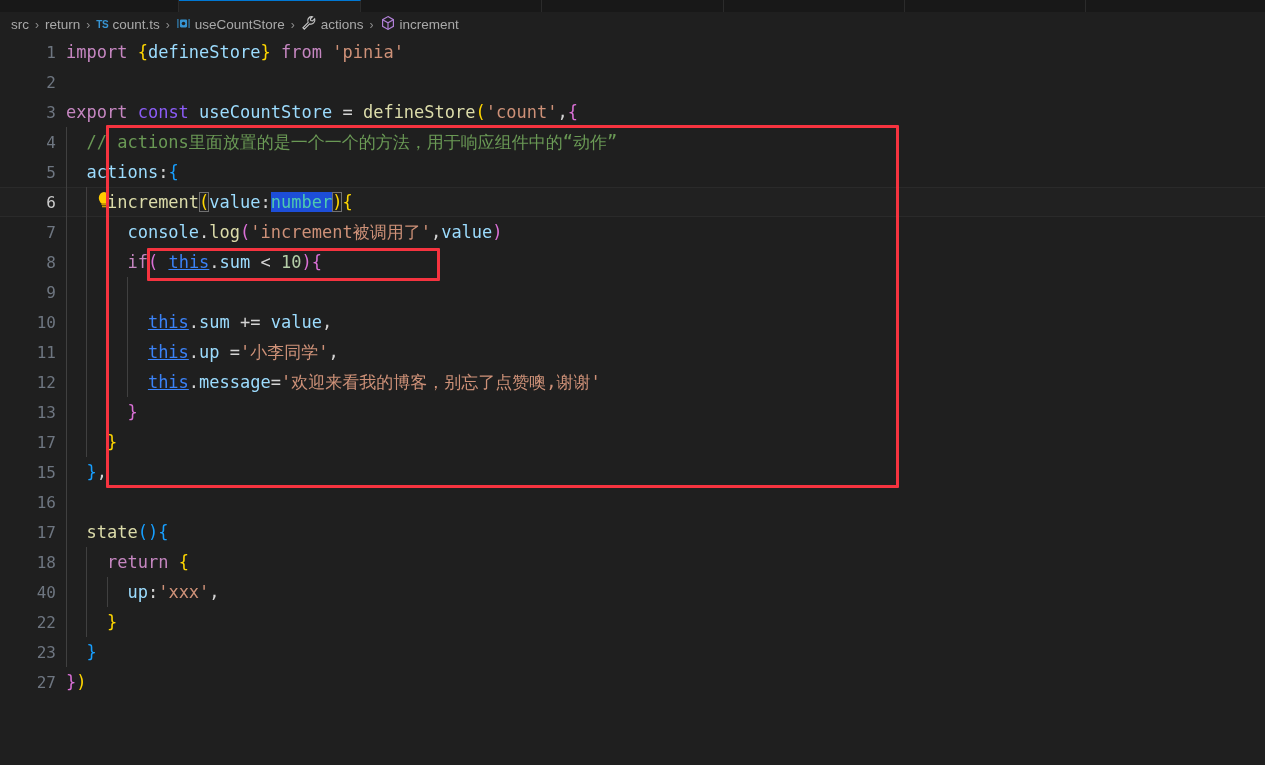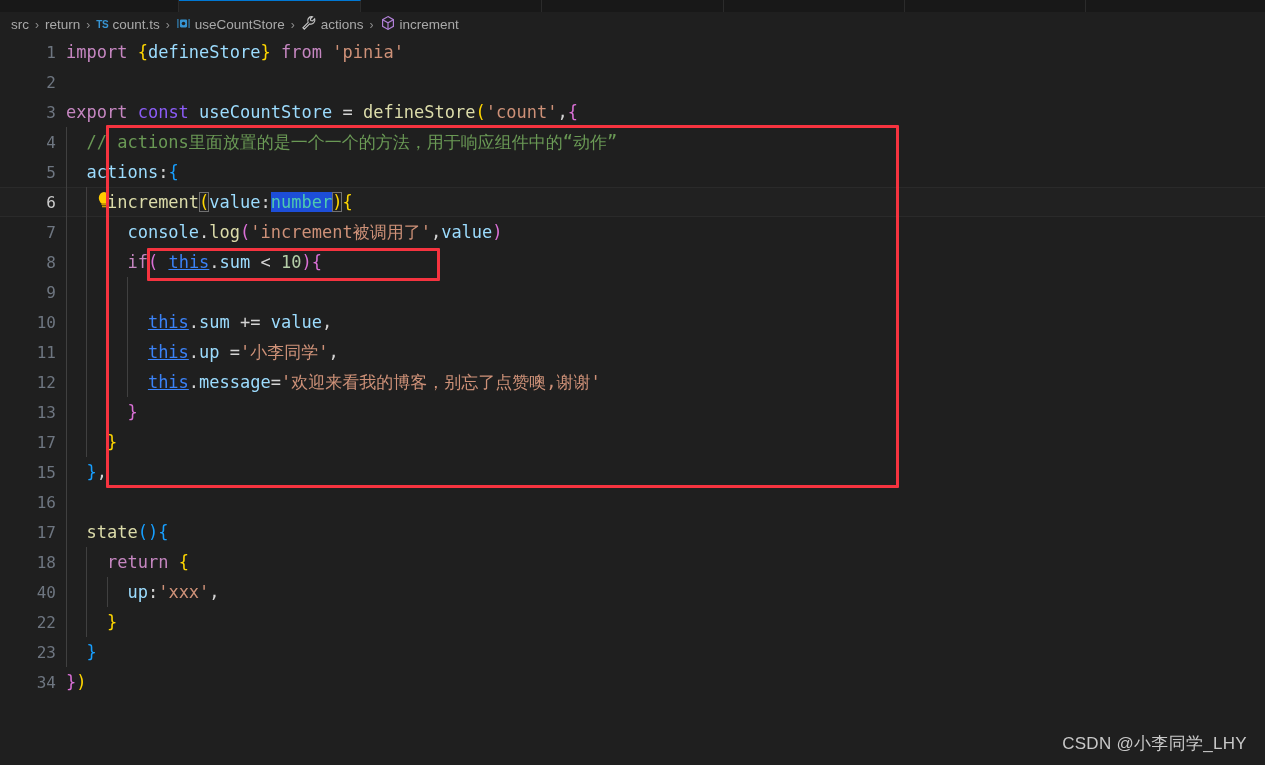--- a/index.html
+++ b/index.html
@@ -232,30 +232,29 @@
       <div class="linerow"><div class="gutter">12</div><div class="codecell"><div class="iguide" style="left: 0px;"></div><div class="iguide" style="left: 20.4px;"></div><div class="iguide" style="left: 40.8px;"></div><div class="iguide" style="left: 61.2px;"></div><span><span class="t-plain">        </span><span class="t-this">this</span><span class="t-op">.</span><span class="t-var">message</span><span class="t-op">=</span><span class="t-str">'欢迎来看我的博客，别忘了点赞噢,谢谢'</span></span></div></div>
       <div class="linerow"><div class="gutter">13</div><div class="codecell"><div class="iguide" style="left: 0px;"></div><div class="iguide" style="left: 20.4px;"></div><div class="iguide" style="left: 40.8px;"></div><span><span class="t-plain">      </span><span class="t-br2">}</span></span></div></div>
       <div class="linerow"><div class="gutter">17</div><div class="codecell"><div class="iguide" style="left: 0px;"></div><div class="iguide" style="left: 20.4px;"></div><span><span class="t-plain">    </span><span class="t-br1">}</span></span></div></div>
       <div class="linerow"><div class="gutter">15</div><div class="codecell"><div class="iguide" style="left: 0px;"></div><span><span class="t-plain">  </span><span class="t-br3">}</span><span class="t-op">,</span></span></div></div>
       <div class="linerow"><div class="gutter">16</div><div class="codecell"><div class="iguide" style="left: 0px;"></div></div></div>
       <div class="linerow"><div class="gutter">17</div><div class="codecell"><div class="iguide" style="left: 0px;"></div><span><span class="t-plain">  </span><span class="t-fn">state</span><span class="t-br3">()</span><span class="t-br3">{</span></span></div></div>
       <div class="linerow"><div class="gutter">18</div><div class="codecell"><div class="iguide" style="left: 0px;"></div><div class="iguide" style="left: 20.4px;"></div><span><span class="t-plain">    </span><span class="t-kw">return</span><span class="t-plain"> </span><span class="t-br1">{</span></span></div></div>
       <div class="linerow"><div class="gutter">40</div><div class="codecell"><div class="iguide" style="left: 0px;"></div><div class="iguide" style="left: 20.4px;"></div><div class="iguide" style="left: 40.8px;"></div><span><span class="t-plain">      </span><span class="t-prop">up</span><span class="t-op">:</span><span class="t-str">'xxx'</span><span class="t-op">,</span></span></div></div>
       <div class="linerow"><div class="gutter">22</div><div class="codecell"><div class="iguide" style="left: 0px;"></div><div class="iguide" style="left: 20.4px;"></div><span><span class="t-plain">    </span><span class="t-br1">}</span></span></div></div>
       <div class="linerow"><div class="gutter">23</div><div class="codecell"><div class="iguide" style="left: 0px;"></div><span><span class="t-plain">  </span><span class="t-br3">}</span></span></div></div>
-      <div class="linerow"><div class="gutter">34</div><div class="codecell"><span><span class="t-br2">}</span><span class="t-br1">)</span></span></div></div>
+      <div class="linerow"><div class="gutter">27</div><div class="codecell"><span><span class="t-br2">}</span><span class="t-br1">)</span></span></div></div>
     </div>
 
   <div class="bulb">
     <svg width="16" height="20" viewBox="0 0 16 20">
       <ellipse cx="8" cy="8" rx="5.2" ry="6" fill="#ffcc00"></ellipse>
       <rect x="5.4" y="13" width="5.2" height="2.1" fill="#c99a00"></rect>
       <rect x="6" y="15.6" width="4" height="1.7" fill="#c99a00"></rect>
     </svg>
   </div>
 
   <div class="redbox" id="redbox-actions"></div>
   <div class="redbox" id="redbox-if"></div>
 
   <div class="scrollbar-slot"></div>
 
-  <div class="watermark">CSDN @小李同学_LHY</div>
 </div>
 
 </body></html>

